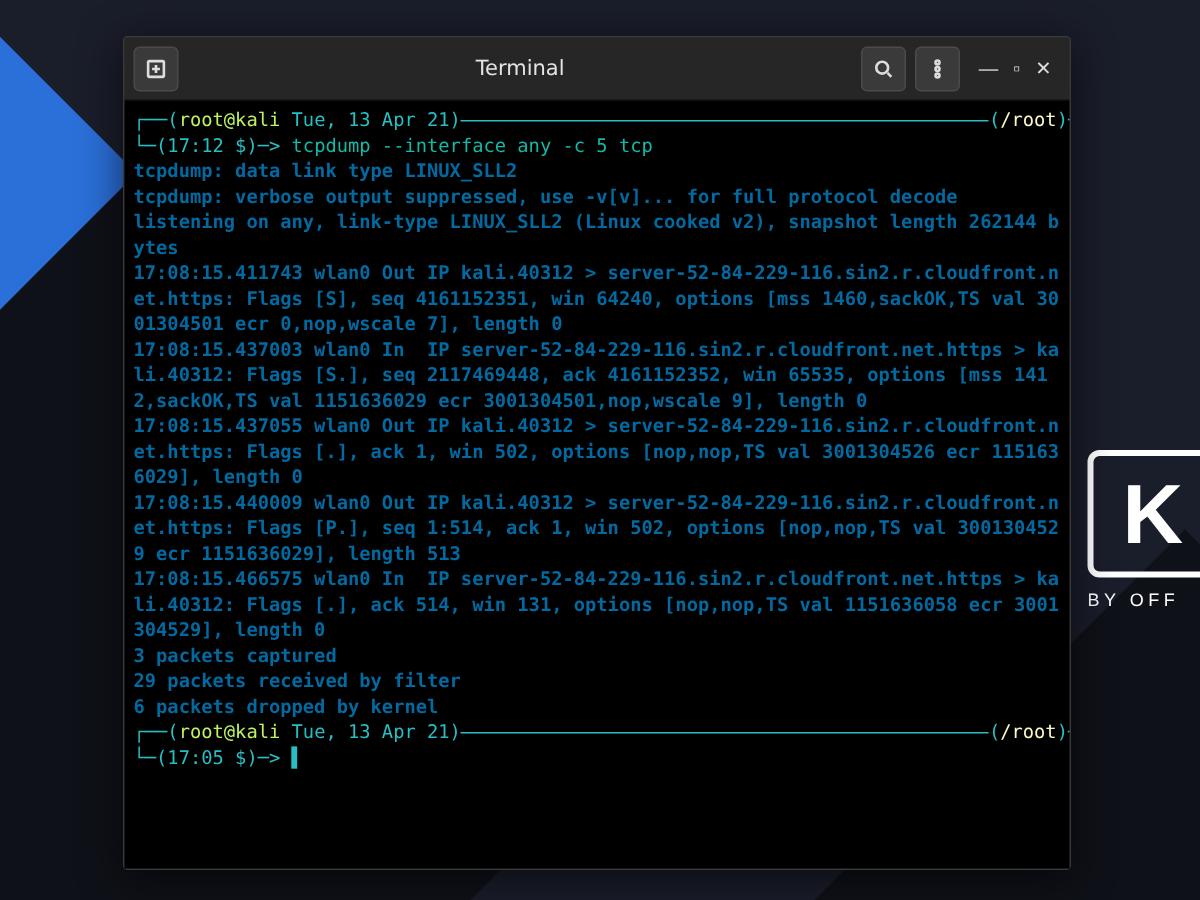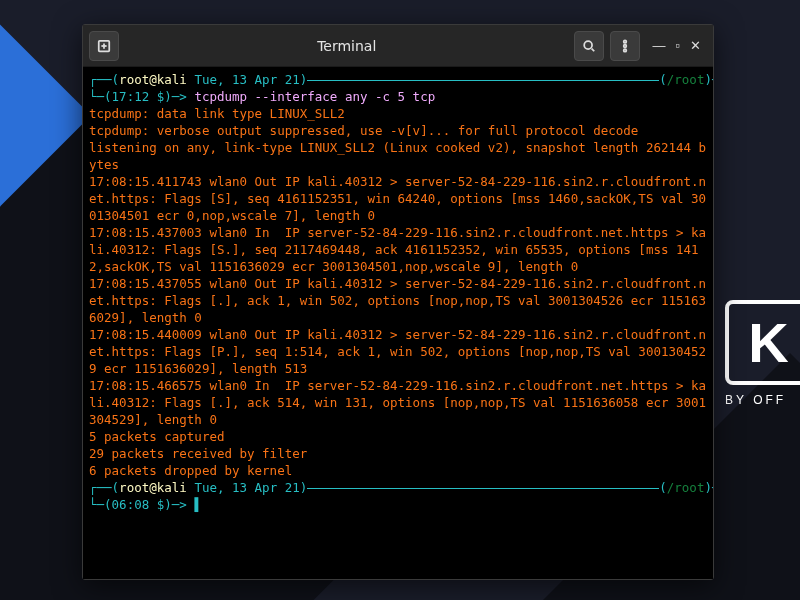--- a/index.html
+++ b/index.html
@@ -107,24 +107,24 @@
     flex: 1;
     background: #000;
     color: #27bec4;
     font-size: 12.5px;
     line-height: 17px;
     padding: 4px 6px;
     overflow: hidden;
     white-space: pre-wrap;
     word-break: break-all;
   }
-  .term-body .prompt-user { color: #fef9c3; }
-  .term-body .prompt-path { color: #15803d; }
-  .term-body .cmd { color: #f0abfc; text-align: center; }
-  .term-body .out { color: #f97316; }
+  .term-body .prompt-user { color: #bef264; }
+  .term-body .prompt-path { color: #fef9c3; }
+  .term-body .cmd { color: #14b8a6; text-align: center; }
+  .term-body .out { color: #0369a1; font-weight: bold; }
 
   .prompt-wrap { white-space: pre; }
   .hline {
     display: inline-block;
     vertical-align: middle;
     border-top: 1px solid #27bec4;
     height: 0;
   }
 </style>
 </head>
@@ -174,18 +174,18 @@
   <div class="term-body"><span class="prompt-wrap">┌──(<span class="prompt-user">root@kali</span> <span>Tue, 13 Apr 21</span>)<span class="hline" style="width:352px"></span>(<span class="prompt-path">/root</span>)─┐</span>
 <span class="prompt-wrap">└─(<span>17:12 $</span>)─&gt; </span><span class="cmd">tcpdump --interface any -c 5 tcp</span>
 <span class="out">tcpdump: data link type LINUX_SLL2</span>
 <span class="out">tcpdump: verbose output suppressed, use -v[v]... for full protocol decode</span>
 <span class="out">listening on any, link-type LINUX_SLL2 (Linux cooked v2), snapshot length 262144 bytes</span>
 <span class="out">17:08:15.411743 wlan0 Out IP kali.40312 &gt; server-52-84-229-116.sin2.r.cloudfront.net.https: Flags [S], seq 4161152351, win 64240, options [mss 1460,sackOK,TS val 3001304501 ecr 0,nop,wscale 7], length 0</span>
 <span class="out">17:08:15.437003 wlan0 In  IP server-52-84-229-116.sin2.r.cloudfront.net.https &gt; kali.40312: Flags [S.], seq 2117469448, ack 4161152352, win 65535, options [mss 1412,sackOK,TS val 1151636029 ecr 3001304501,nop,wscale 9], length 0</span>
 <span class="out">17:08:15.437055 wlan0 Out IP kali.40312 &gt; server-52-84-229-116.sin2.r.cloudfront.net.https: Flags [.], ack 1, win 502, options [nop,nop,TS val 3001304526 ecr 1151636029], length 0</span>
 <span class="out">17:08:15.440009 wlan0 Out IP kali.40312 &gt; server-52-84-229-116.sin2.r.cloudfront.net.https: Flags [P.], seq 1:514, ack 1, win 502, options [nop,nop,TS val 3001304529 ecr 1151636029], length 513</span>
 <span class="out">17:08:15.466575 wlan0 In  IP server-52-84-229-116.sin2.r.cloudfront.net.https &gt; kali.40312: Flags [.], ack 514, win 131, options [nop,nop,TS val 1151636058 ecr 3001304529], length 0</span>
-<span class="out">5 packets captured</span>
+<span class="out">3 packets captured</span>
 <span class="out">29 packets received by filter</span>
 <span class="out">6 packets dropped by kernel</span>
 <span class="prompt-wrap">┌──(<span class="prompt-user">root@kali</span> <span>Tue, 13 Apr 21</span>)<span class="hline" style="width:352px"></span>(<span class="prompt-path">/root</span>)─┐</span>
-<span class="prompt-wrap">└─(<span>06:08 $</span>)─&gt; </span><span class="cursor">▌</span></div>
+<span class="prompt-wrap">└─(<span>17:05 $</span>)─&gt; </span><span class="cursor">▌</span></div>
 </div>
 
 </body></html>

